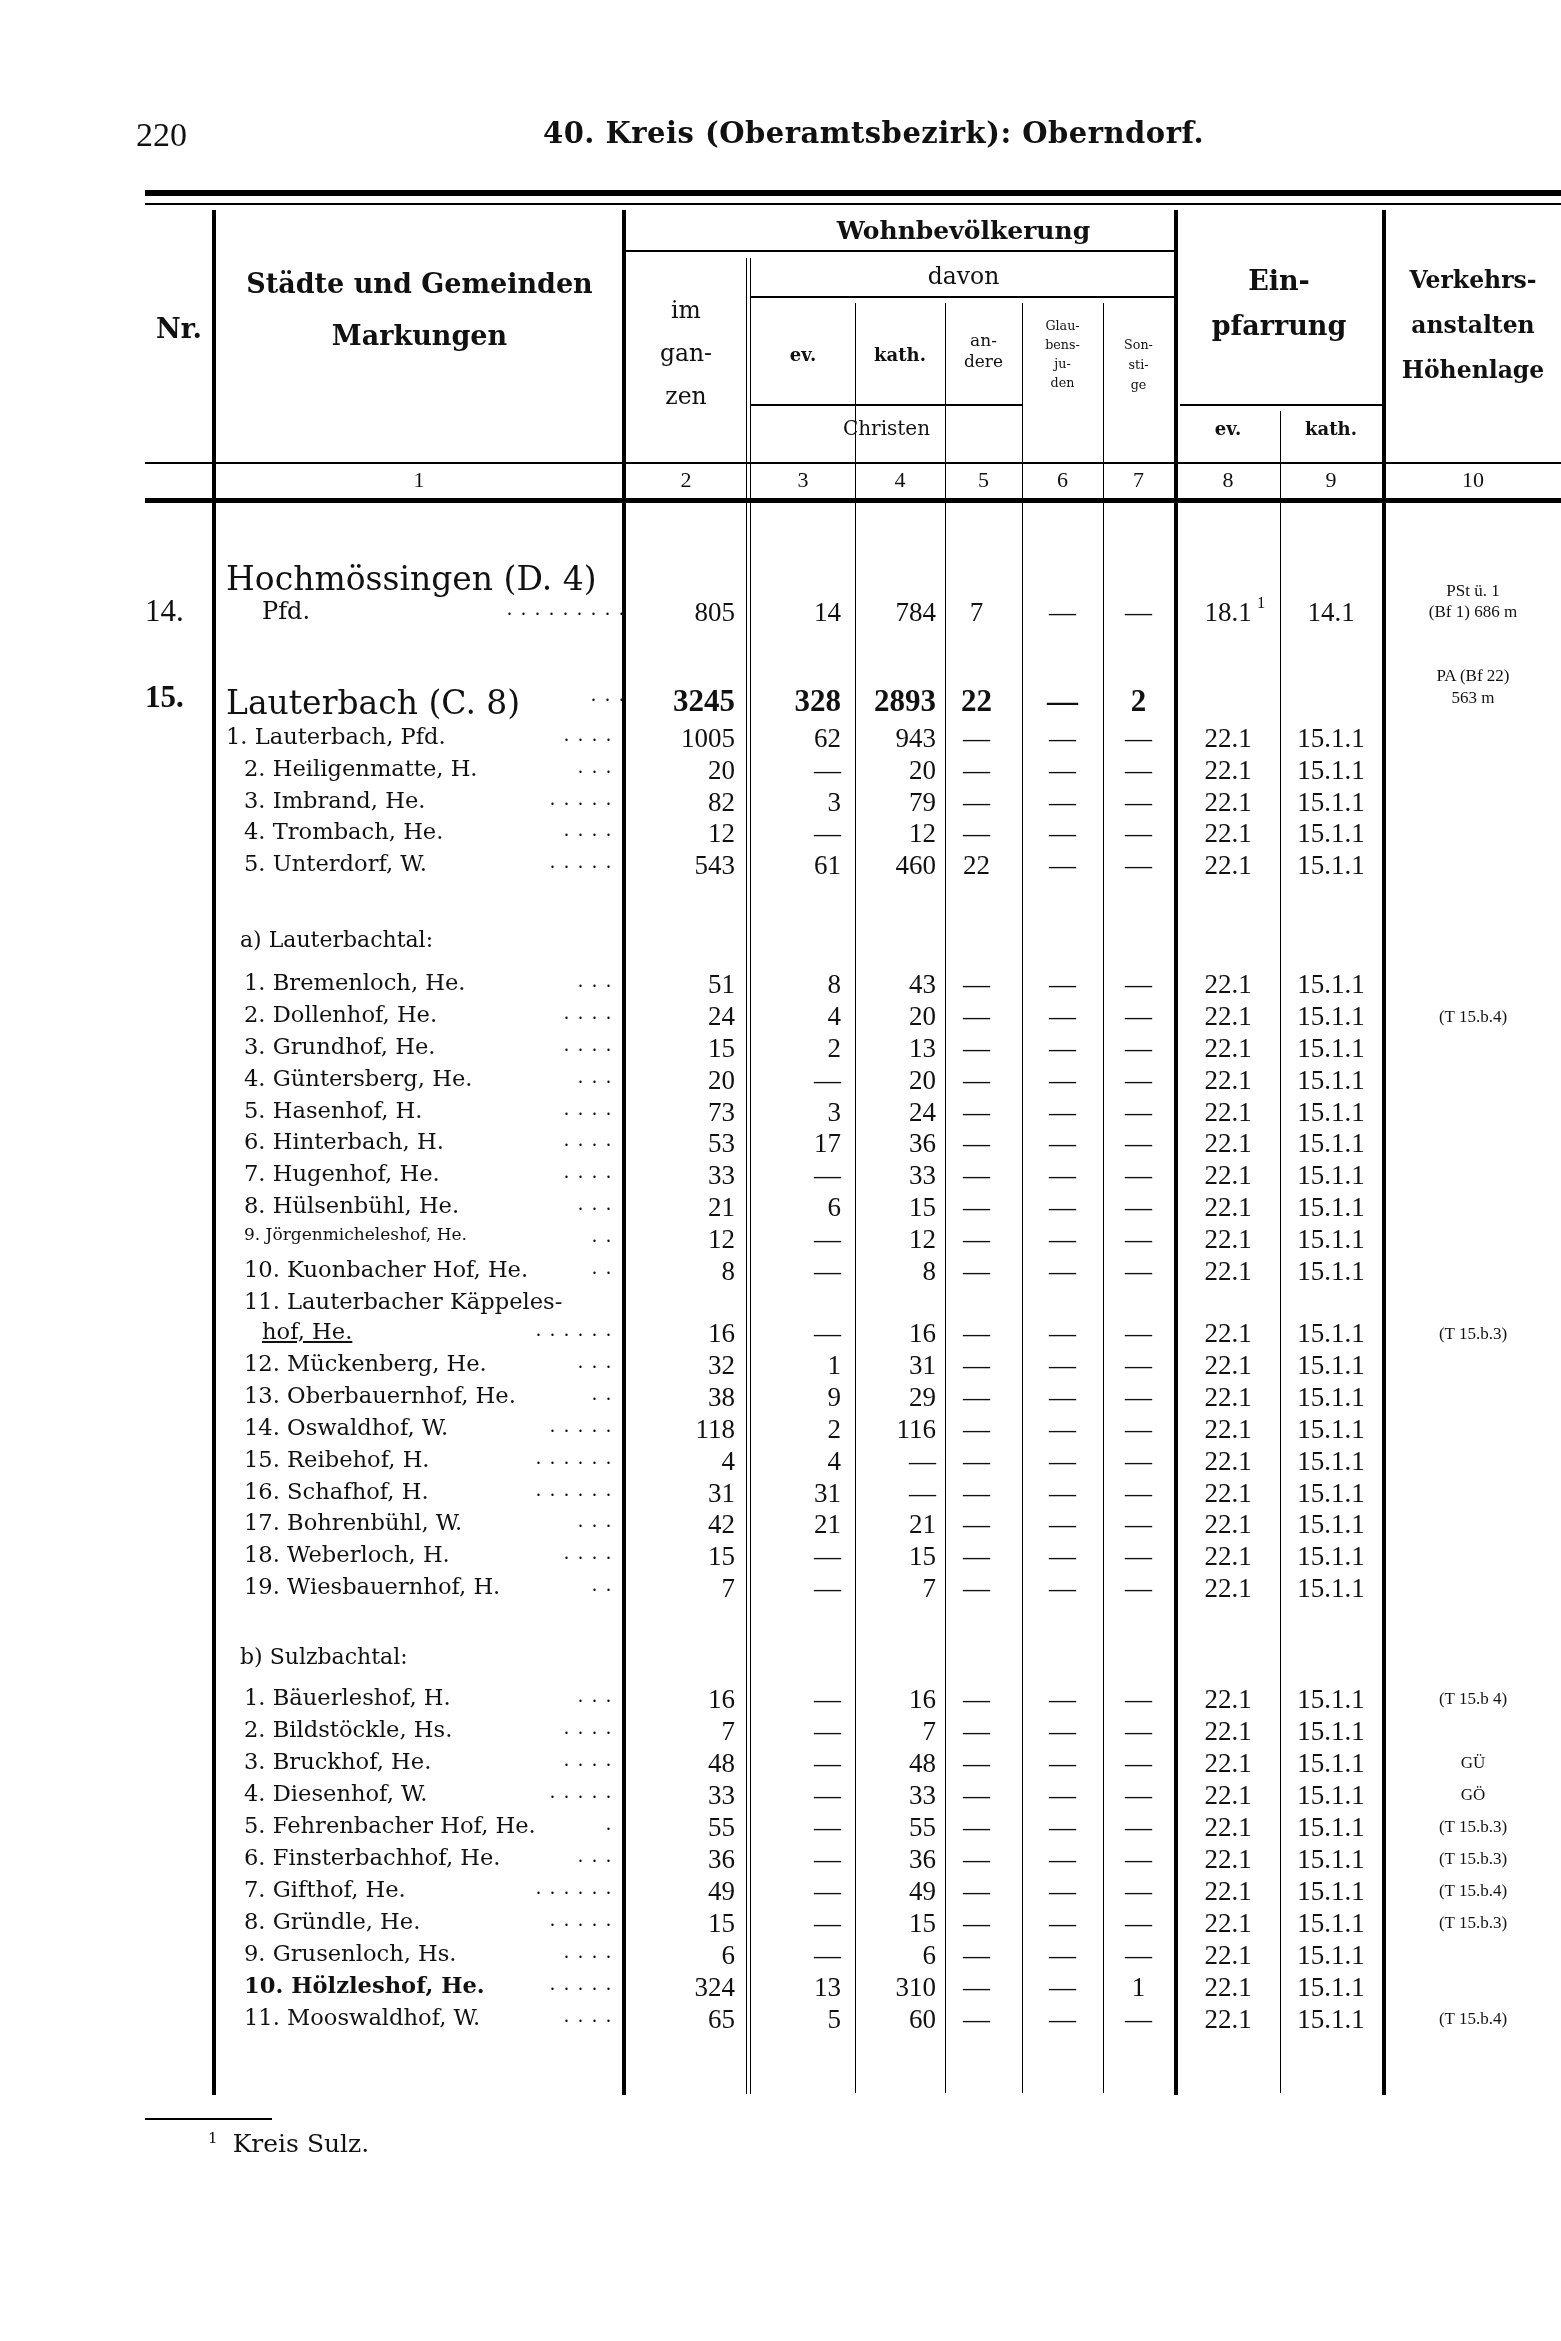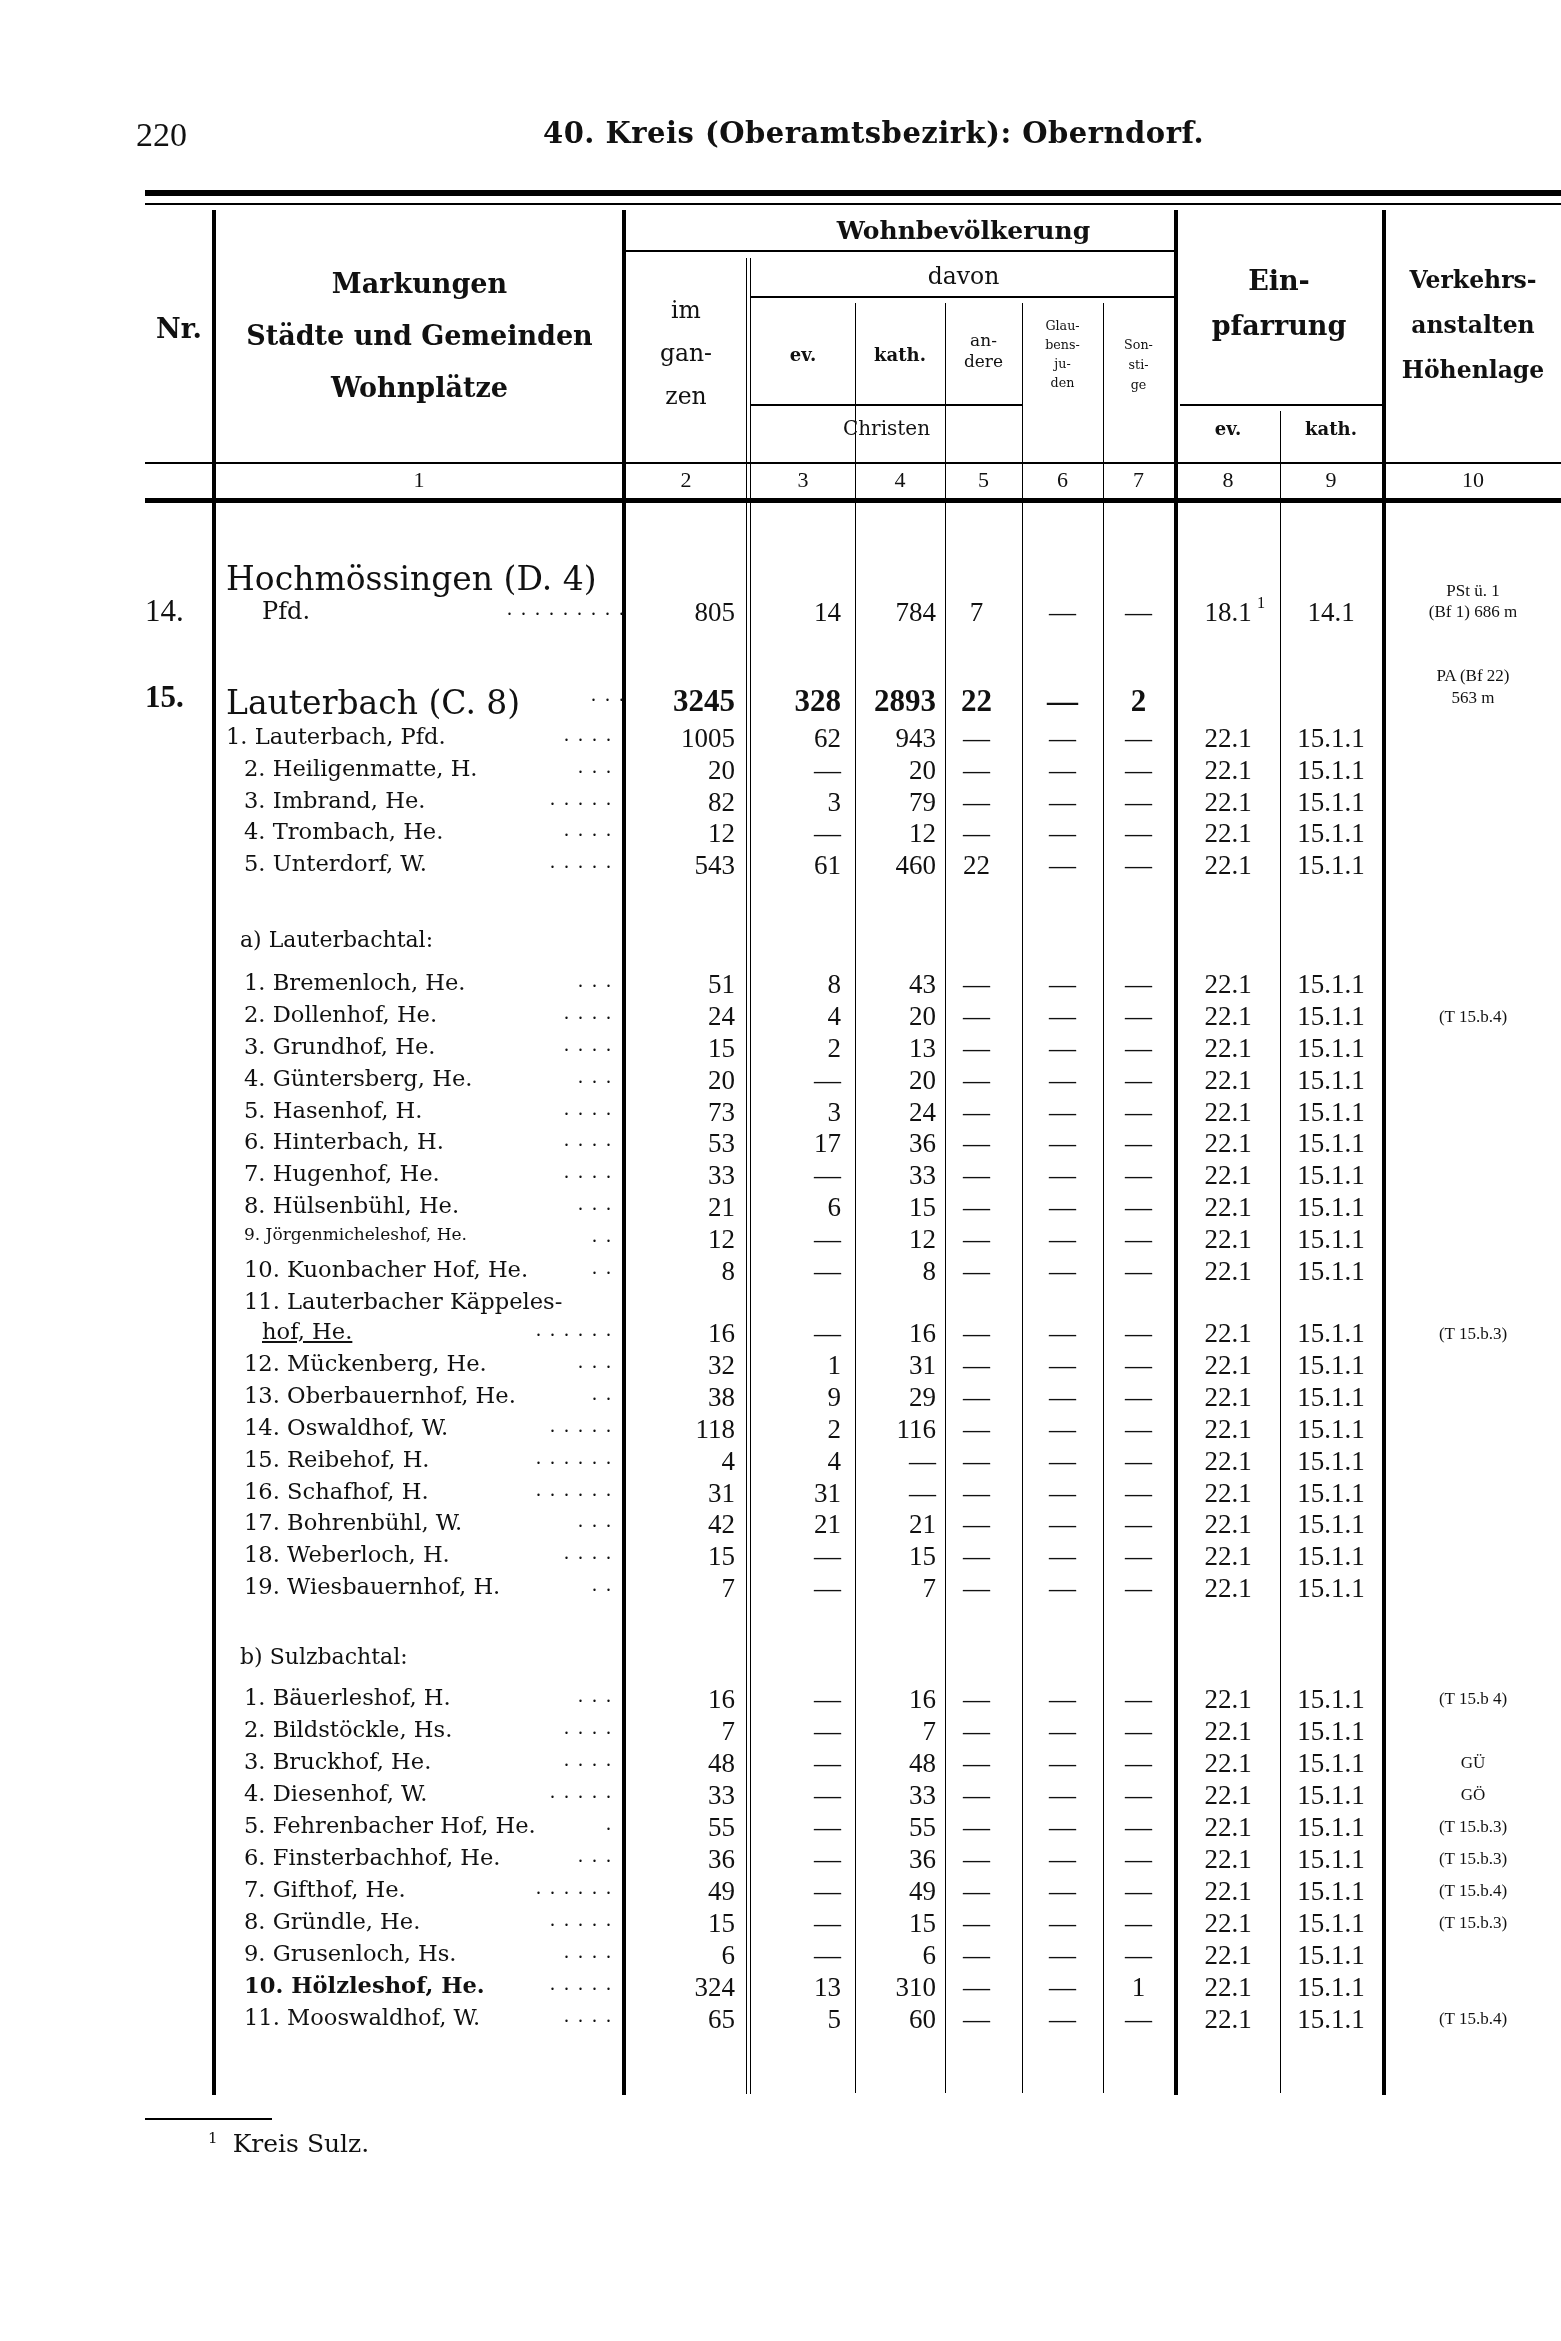--- a/index.html
+++ b/index.html
@@ -43,23 +43,22 @@
 <div class="vl" style="left:855px;top:303px;width:0.9px;height:1790px;"></div>
 <div class="vl" style="left:945px;top:303px;width:0.9px;height:1790px;"></div>
 <div class="vl" style="left:1022px;top:303px;width:0.9px;height:1790px;"></div>
 <div class="vl" style="left:1103px;top:303px;width:0.9px;height:1790px;"></div>
 <div class="vl" style="left:1174px;top:210px;width:3.6px;height:1885px;"></div>
 <div class="vl" style="left:1280px;top:411px;width:0.9px;height:1682px;"></div>
 <div class="vl" style="left:1382px;top:210px;width:3.6px;height:1885px;"></div>
 
 <div class="hdr" style="left:145px;top:312px;width:68px;font-size:27px;">Nr.</div>
 <div class="hdr" style="left:217px;top:258px;width:405px;font-size:27px;line-height:52px;">
+  <div>Städte und Gemeinden</div>
   <div>Markungen</div>
-  <div>Städte und Gemeinden</div>
-  <div>Wohnplätze</div>
 </div>
 <div class="hdr" style="left:751px;top:215px;width:425px;font-size:25px;">Wohnbevölkerung</div>
 <div class="hdr" style="left:626px;top:289px;width:120px;font-size:23.5px;line-height:43px;font-weight:normal;">
   <div>im</div>
   <div>gan-</div>
   <div>zen</div>
 </div>
 <div class="hdr" style="left:751px;top:262px;width:425px;font-size:23.5px;font-weight:normal;">davon</div>
 <div class="hdr" style="left:751px;top:344px;width:104px;font-size:18px;">ev.</div>
 <div class="hdr" style="left:855px;top:344px;width:90px;font-size:18px;">kath.</div>

